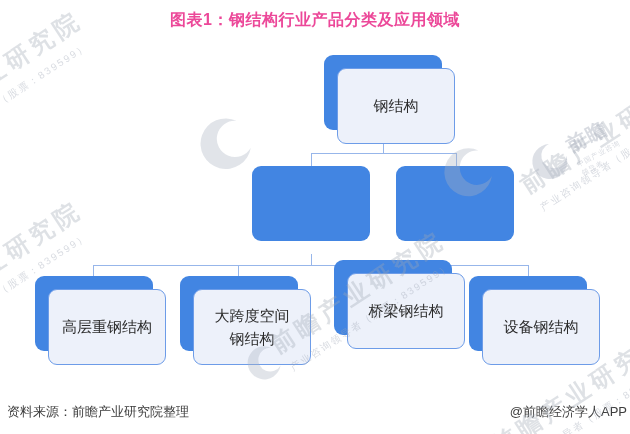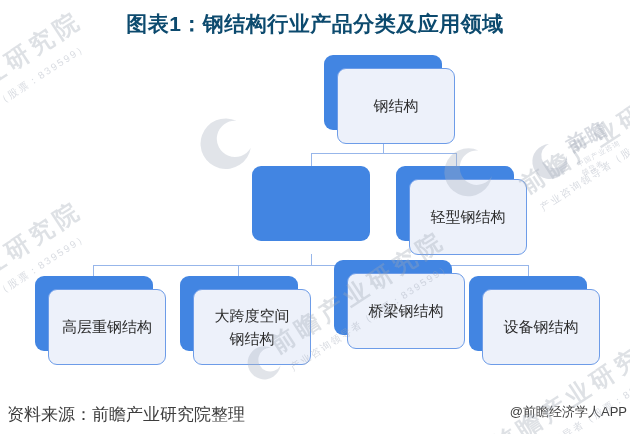--- a/index.html
+++ b/index.html
@@ -4,22 +4,22 @@
 <style>
   * { margin:0; padding:0; box-sizing:border-box; }
   html,body { background:#ffffff; }
   body { font-family:"Liberation Sans", sans-serif; }
   #canvas {
     position:relative; width:630px; height:434px;
     background:#ffffff; overflow:hidden;
   }
   .chart-title {
     position:absolute; left:0; top:10px; width:630px;
-    text-align:center; font-size:21px; font-weight:bold;
-    color:#0c4a6e; letter-spacing:0.5px;
+    text-align:center; font-size:16px; font-weight:bold;
+    color:#ec4899; letter-spacing:0.5px;
   }
   
   .node { position:absolute; width:132px; height:90px; }
   .node-back {
     position:absolute; left:0; top:0; width:118px; height:75px;
     background:var(--node-blue, #4285e2); border-radius:9px;
   }
   .node-card {
     position:absolute; left:13px; top:13px; width:118px; height:76px;
     background:var(--card-bg, #edf1fa);
@@ -46,21 +46,21 @@
   .wm-swoosh svg { display:block; }
   .wm-logo {
     position:absolute; display:flex; align-items:flex-start; gap:4px;
     transform:rotate(-28deg); transform-origin:0 50%;
   }
   .wm-logo .lg-big  { font-size:20px; font-weight:bold; color:rgba(162,170,184,0.42); letter-spacing:2px; }
   .wm-logo .lg-small{ font-size:7px; color:rgba(162,170,184,0.42); letter-spacing:1px; margin-top:2px; }
   
   .footer-source {
     position:absolute; left:7px; top:403px;
-    font-size:17px; color:#3d3d3d;
+    font-size:13px; color:#3d3d3d;
   }
   .footer-credit {
     position:absolute; right:3px; top:403px;
     font-size:13px; color:#3d3d3d;
   }
 </style>
 </head>
 <body>
 
 <div id="canvas">
@@ -84,23 +84,20 @@
     <div class="node-card">
       <span>钢结构</span>
     </div>
   </div>
 
   <div class="node" style="left:252px; top:166px;">
     <div class="node-back"></div>
   </div>
   <div class="node" style="left:396px; top:166px;">
     <div class="node-back"></div>
-    <div class="node-card">
-      <span>轻型钢结构</span>
-    </div>
   </div>
 
   <div class="node" style="left:35px; top:276px;">
     <div class="node-back"></div>
     <div class="node-card">
       <span>高层重钢结构</span>
     </div>
   </div>
   <div class="node" style="left:180px; top:276px;">
     <div class="node-back"></div>

